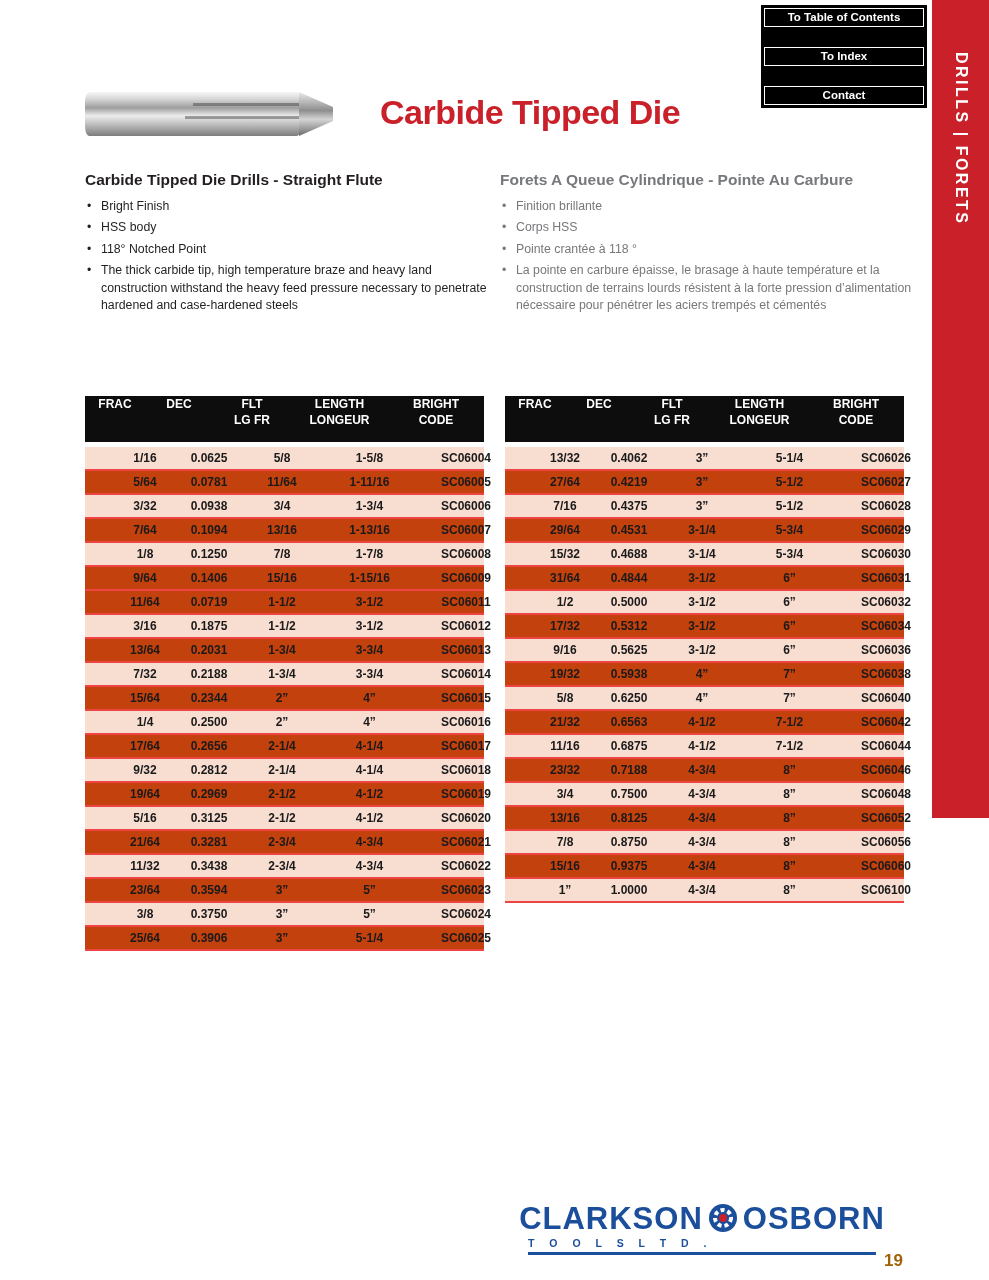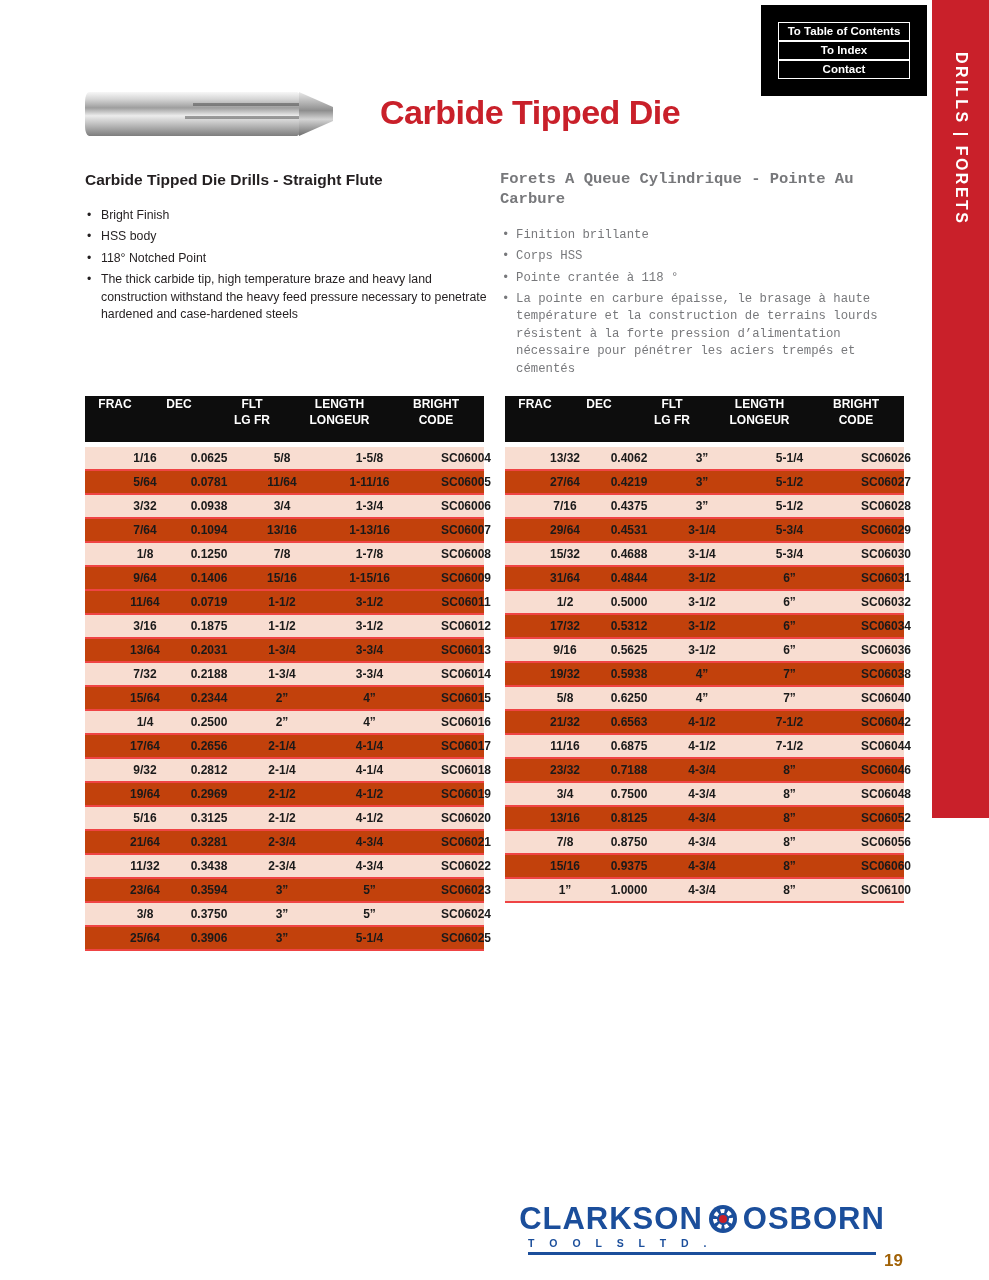--- a/index.html
+++ b/index.html
@@ -3,21 +3,21 @@
 <meta charset="utf-8">
 <style>
   * { margin:0; padding:0; box-sizing:border-box; }
   html,body { background:#fff; }
   body {
     width:989px; height:1280px; position:relative; overflow:hidden;
     font-family:"Liberation Sans", sans-serif; color:#231f20;
   }
 
   
-  .nav { position:absolute; top:5px; right:62px; width:166px; background:#000; padding:17px; display:flex; flex-direction:column; gap:0; }
+  .nav { position:absolute; top:5px; right:62px; width:166px; background:#000; padding:3px; display:flex; flex-direction:column; gap:20px; }
   .nav-btn { background:#000; color:#fff; border:1px solid #fff; font-family:inherit; font-weight:700; font-size:11.5px; padding:1px 4px; cursor:pointer; line-height:1.3; }
 
   
   .sidebar { position:absolute; top:0; right:0; width:57px; height:818px; background:#c9202a; }
   .vlabel { position:absolute; top:52px; left:50%; transform:translateX(-50%); writing-mode:vertical-rl;
     color:#fff; font-weight:700; font-size:16px; letter-spacing:2.5px; white-space:nowrap; }
 
   
   .drill { position:absolute; left:85px; top:82px; width:248px; height:66px; }
   .drill-body { position:absolute; left:0; top:10px; width:216px; height:44px; border-radius:4px/10px;
@@ -27,41 +27,41 @@
   .drill-tip { position:absolute; left:214px; top:10px; width:34px; height:44px;
     background:linear-gradient(180deg,#e9e9e9 0%,#8e8e8e 42%,#d4d4d4 62%,#6d6d6d 100%);
     clip-path:polygon(0 0,100% 34%,100% 66%,0 100%); }
 
   
   .title { position:absolute; left:380px; top:70px; color:#c9202a; font-weight:700; font-size:34px; line-height:1.08; letter-spacing:-0.5px;margin-top:24px; }
 
   
   .section { position:absolute; top:170px; }
   .sec-en { left:85px; width:402px; }
-  .sec-fr { left:500px; width:412px; color:#77787b;font-family:Liberation Mono, monospace; }
-  .sec-h { font-weight:700; font-size:15.5px; line-height:1.28; margin-bottom:17px; }
+  .sec-fr { left:500px; width:412px; color:#77787b; }
+  .sec-h { font-weight:700; font-size:15.5px; line-height:1.28; margin-bottom:8px; }
   .sec-fr .sec-h { width:365px; }
   .bullet { display:flex; font-size:12.3px; line-height:1.42; margin-bottom:4px; }
   .bullet .dot { flex:0 0 16px; padding-left:2px; }
 
   
   .dtable { position:absolute; top:396px; width:399px; }
   .dtable.left { left:85px; }
   .dtable.right { left:505px; }
   .thead { display:grid; grid-template-columns:60px 68px 78px 97px 96px; background:#0d0d0d; color:#fff;
     height:46px; padding-top:0; align-items:start; margin-bottom:5px; font-size:12px; font-weight:700; }
   .th { text-align:center; line-height:1.35; }
   .tr { display:grid; grid-template-columns:60px 68px 78px 97px 96px; height:24px; align-items:center; border-bottom:2px solid #ef4444;padding-left:30px; }
   .tr.pink { background:#f8ddd1; }
   .tr.white { background:#c2410c; }
   .td { text-align:center; font-size:12px; font-weight:700; color:#1a1a1a; }
 
   
   .footer { position:absolute; left:528px; top:1203px; width:348px; }
-  .brand { display:flex; align-items:flex-end; justify-content:center; color:#1b4e9b; font-weight:700; font-size:31px; letter-spacing:1px; line-height:1; }
+  .brand { display:flex; align-items:flex-start; justify-content:center; color:#1b4e9b; font-weight:700; font-size:31px; letter-spacing:1px; line-height:1; }
   .gear { margin:0 5px; display:flex; align-items:center; }
   .tools { color:#1b4e9b; text-align:left; font-size:10.5px; font-weight:700; letter-spacing:6px; margin-top:3px; }
   .rule { height:3px; background:#1b4e9b; margin-top:3px; }
   .pagenum { position:absolute; left:884px; top:1251px; font-size:17px; font-weight:700; color:#a16207; }
 </style>
 </head>
 <body>
 
 <div class="page">
 

